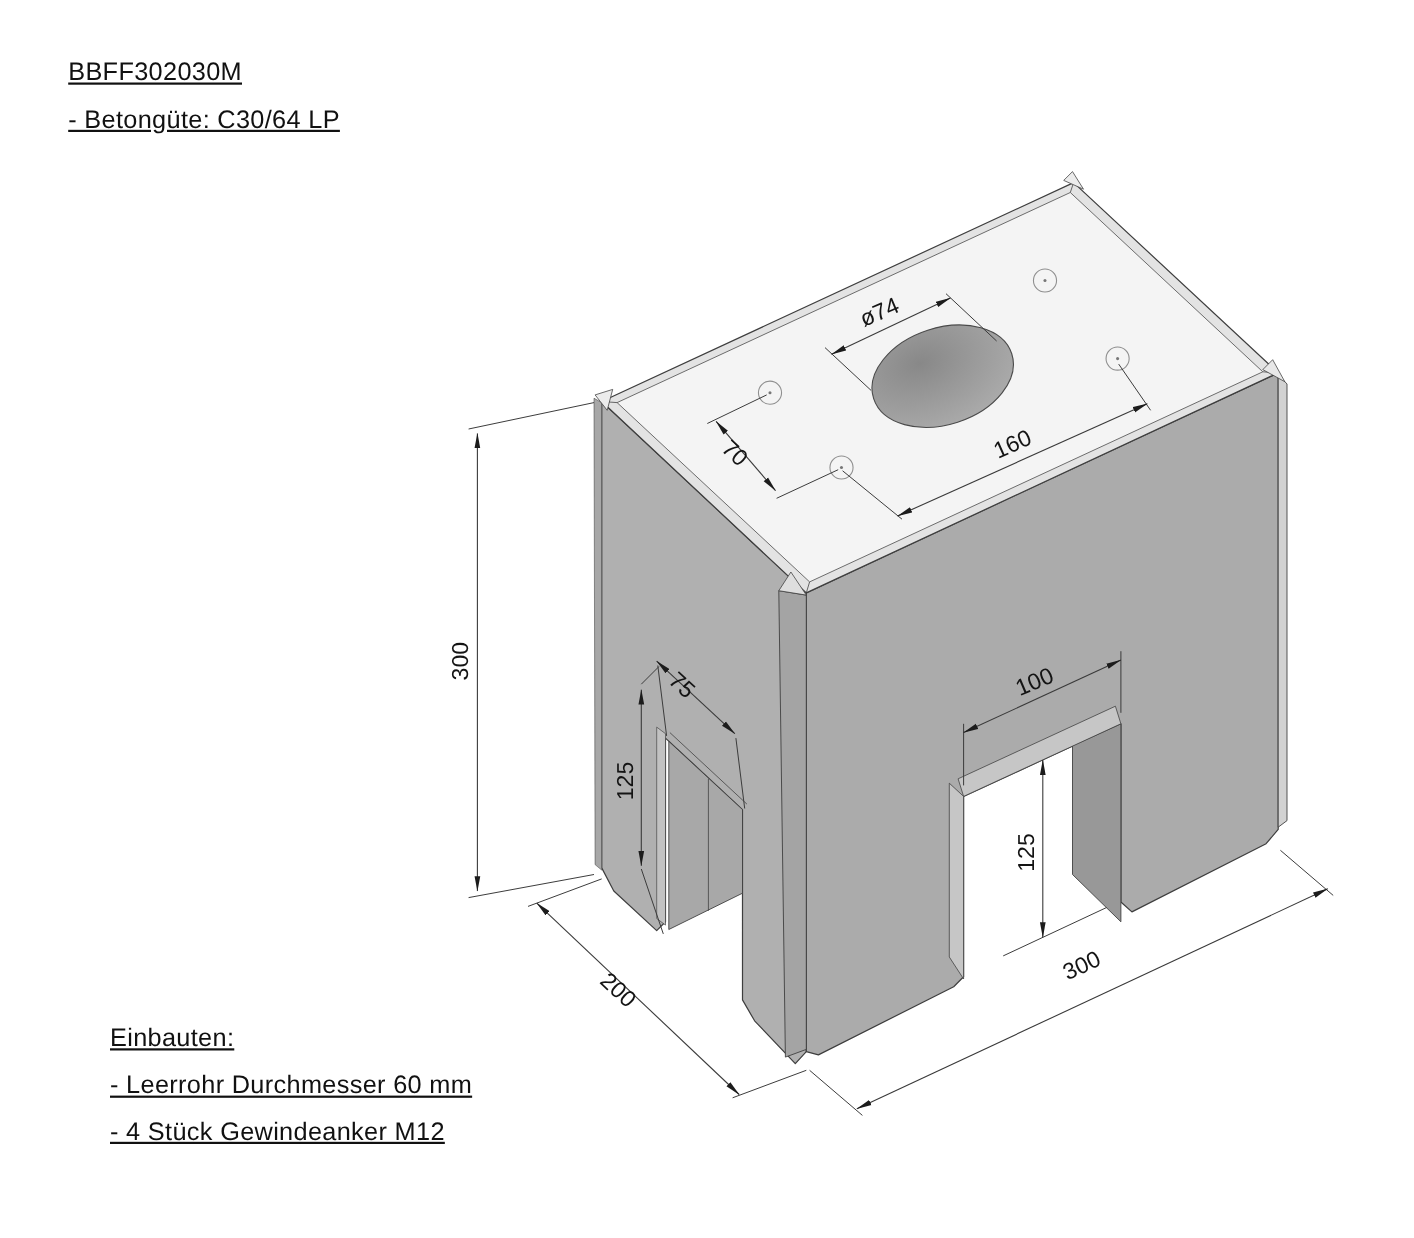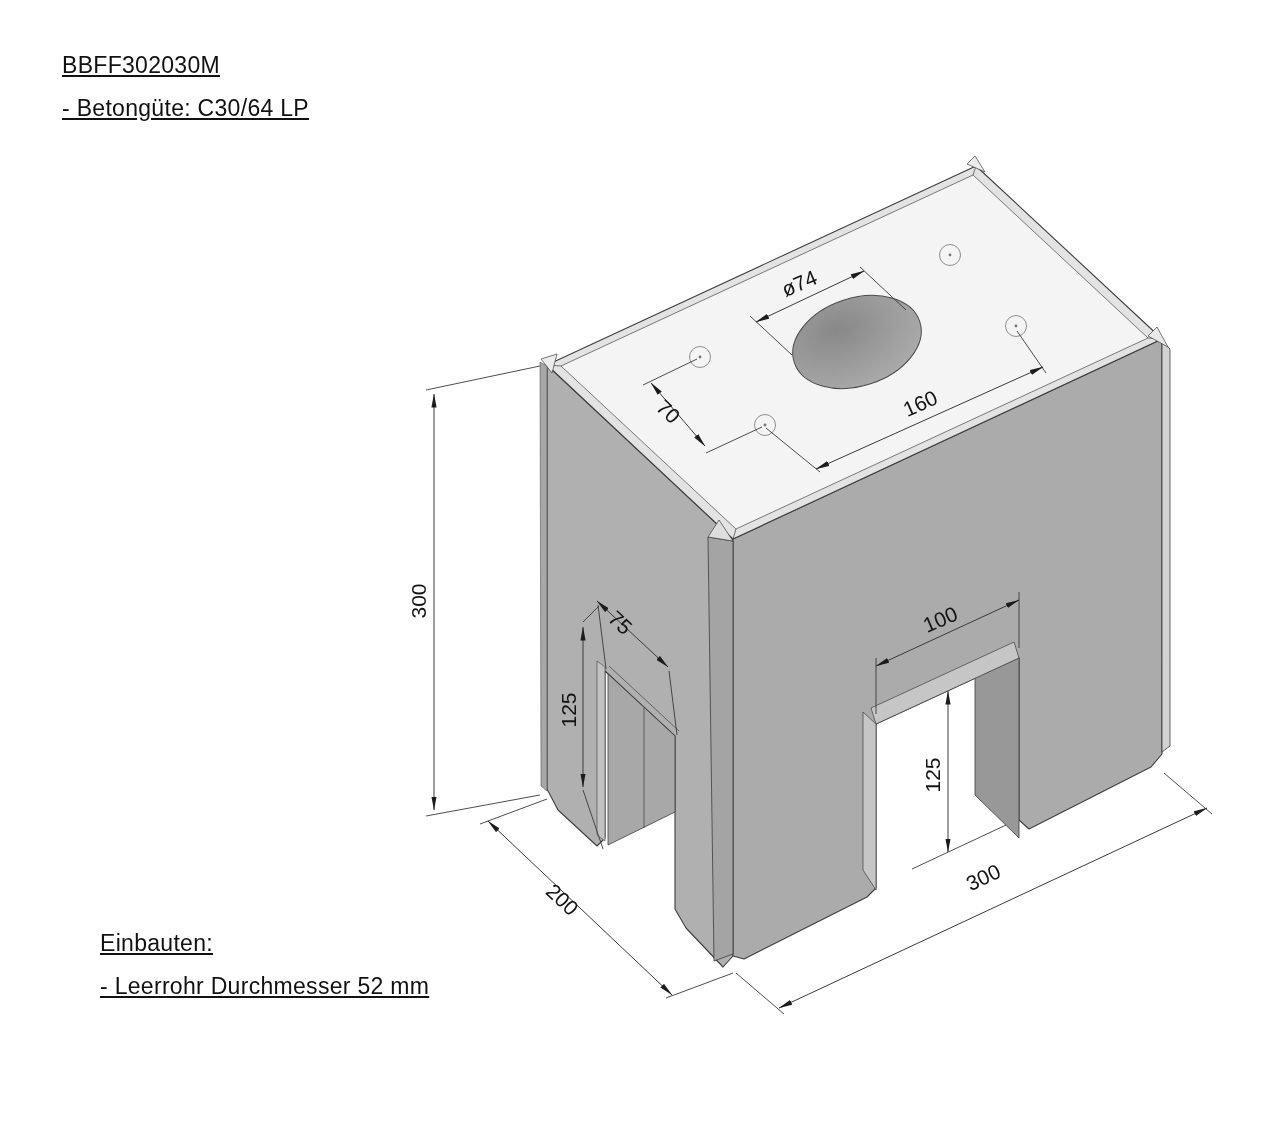--- a/index.html
+++ b/index.html
@@ -35,21 +35,22 @@
 
 <div id="page">
 
   <div id="note-top" class="note-block">
     <div class="line">BBFF302030M</div>
     <div class="line">- Betongüte: C30/64 LP</div>
   </div>
 
   <div id="note-bottom" class="note-block">
     <div class="line">Einbauten:</div>
-    <div class="line">- Leerrohr Durchmesser 52 mm</div>
+    <div class="line">- Leerrohr Durchmesser 60 mm</div>
+    <div class="line">- 4 Stück Gewindeanker M12</div>
   </div>
 
   <svg id="drawing" width="1285" height="1125" viewBox="0 0 1285 1125">
     <defs>
       <marker id="arr" viewBox="0 0 14 6" markerWidth="14" markerHeight="6" refX="13.5" refY="3" orient="auto-start-reverse" markerUnits="userSpaceOnUse">
         <path d="M14,3 L0,0.4 L0,5.6 Z" fill="#1c1c1c"></path>
       </marker>
       <radialGradient id="holeG" cx="0.38" cy="0.30" r="0.9">
         <stop offset="0" stop-color="#888888"></stop>
         <stop offset="1" stop-color="#b2b2b2"></stop>

